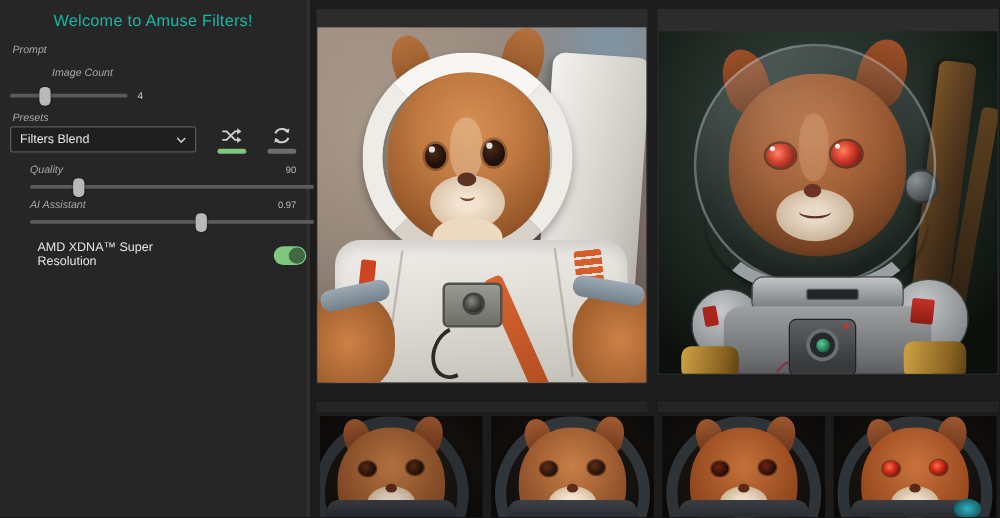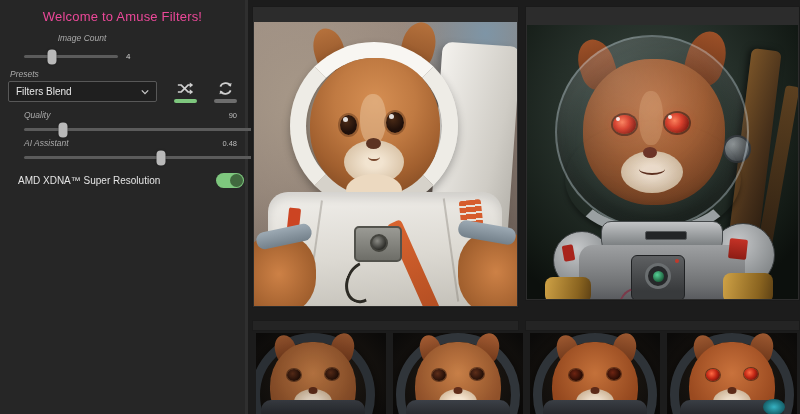--- a/index.html
+++ b/index.html
@@ -2,27 +2,27 @@
 <html><head>
 <meta charset="utf-8">
 <style>
   * { margin:0; padding:0; box-sizing:border-box; }
   html,body { width:800px; height:414px; overflow:hidden; background:#141414; }
   body { font-family:"Liberation Sans", sans-serif; }
   .screen { position:relative; width:800px; height:414px; background:#1c1c1c; overflow:hidden; }
 
   
   .sidebar { position:absolute; left:0; top:0; width:248px; height:414px; background:#262626; border-right:3px solid #2f2f2f; }
-  .app-title { margin-top:9px; text-align:center; font-size:13px; color:#ec4899; letter-spacing:.2px; }
+  .app-title { margin-top:9px; text-align:center; font-size:13px; color:#14b8a6; letter-spacing:.2px; }
   .app-subtitle { margin-top:3px; text-align:center; font-size:9.5px; color:#c2c2c2; }
   .flabel { font-style:italic; font-size:8.5px; color:#a9a9a9; }
   .prompt-label { margin:10px 0 2px 10px; }
   .prompt-box { display:block; margin:0 auto; width:230px; height:56px; background:#353535; border:none; border-radius:3px; resize:none; color:#dedede; font-size:9.5px; font-family:"Liberation Sans", sans-serif; padding:4px 6px; outline:none; }
 
-  .controls-row { display:flex; margin-top:9px; padding:0 24px; }
+  .controls-row { display:flex; margin-top:9px; padding:0 8px; }
   .count-col { width:116px; }
   .count-col .flabel, .ratio-col .flabel { display:block; text-align:center; }
   .count-slider-row { display:flex; align-items:center; margin-top:9px; }
   .mini-track { position:relative; width:94px; height:3px; background:#5b5b5b; border-radius:2px; }
   .sl-thumb { position:absolute; top:50%; transform:translate(-50%,-50%); width:9px; height:15px; background:#b9b9b9; border-radius:4px; box-shadow:0 0 2px rgba(0,0,0,.6); }
   .count-value { margin-left:8px; font-size:8px; color:#cfcfcf; }
   .ratio-col { flex:1; margin-left:4px; }
   .ratio-group { display:flex; margin-top:5px; border:1px solid #4a4a4a; border-radius:2px; overflow:hidden; }
   .ratio-btn { width:40px; height:23px; background:#292929; border-right:1px solid #4a4a4a; display:flex; align-items:center; justify-content:center; cursor:pointer; }
   .ratio-btn:last-child { border-right:none; }
@@ -40,21 +40,21 @@
   .iconbtn svg { width:17px; height:15px; }
   .accent-bar { margin-top:3px; width:23px; height:4px; border-radius:2px; }
   .bar-green { background:#7ec77e; }
   .bar-gray { background:#6d6d6d; }
 
   .param { padding:0 8px; margin-top:7px;margin-left:16px; }
   .param-head { display:flex; justify-content:space-between; align-items:baseline; }
   .param-value { font-size:7.5px; color:#bdbdbd; }
   .param-track { position:relative; margin-top:8px; width:232px; height:3px; background:#5b5b5b; border-radius:2px; }
 
-  .sr-row { display:flex; align-items:center; margin:14px 0 0 18px;gap:48px; }
+  .sr-row { display:flex; align-items:center; margin:14px 0 0 30px;gap:48px; }
   .sr-label { font-size:10px; color:#e4e4e4; }
   .toggle { position:relative; margin-left:8px; width:28px; height:15px; border-radius:8px; background:#7ec77e; cursor:pointer; }
   .toggle .knob { position:absolute; right:1px; top:1px; width:13px; height:13px; border-radius:50%; background:#41693f; }
 
   
   .main { position:absolute; left:251px; top:0; width:549px; height:414px; background:#1c1c1c; }
   .panel { position:absolute; background:#2c2c2c; border:1px solid #1a1a1a; }
   .panel-left  { left:1px;  top:6px; width:267px; height:302px; }
   .panel-right { left:274px; top:6px; width:275px; height:295px; }
   .photo { position:absolute; left:1px; right:1px; bottom:1px; overflow:hidden; }
@@ -156,20 +156,21 @@
   .t-wrap { position:absolute; inset:0; }
 </style>
 </head>
 <body>
 
 <div class="screen">
 
   <div class="sidebar">
     <div class="app-title">Welcome to Amuse Filters!</div>
 
+    <div class="flabel prompt-label">Prompt</div>
 
     <div class="controls-row">
       <div class="count-col">
         <span class="flabel">Image Count</span>
         <div class="count-slider-row">
           <div class="mini-track">
             <div class="sl-thumb" style="left: 30%;"></div>
           </div>
           <span class="count-value">4</span>
         </div>
@@ -211,21 +212,21 @@
       </div>
       <div class="param-track">
         <div class="sl-thumb" style="left: 17%;"></div>
       </div>
     </div>
 
 
     <div class="param">
       <div class="param-head">
         <span class="flabel">AI Assistant</span>
-        <span class="param-value">0.48</span>
+        <span class="param-value">0.97</span>
       </div>
       <div class="param-track">
         <div class="sl-thumb" style="left: 59%;"></div>
       </div>
     </div>
 
     <div class="sr-row">
       <span class="sr-label">AMD XDNA™ Super Resolution</span>
       <div class="toggle">
           <div class="knob"></div>

